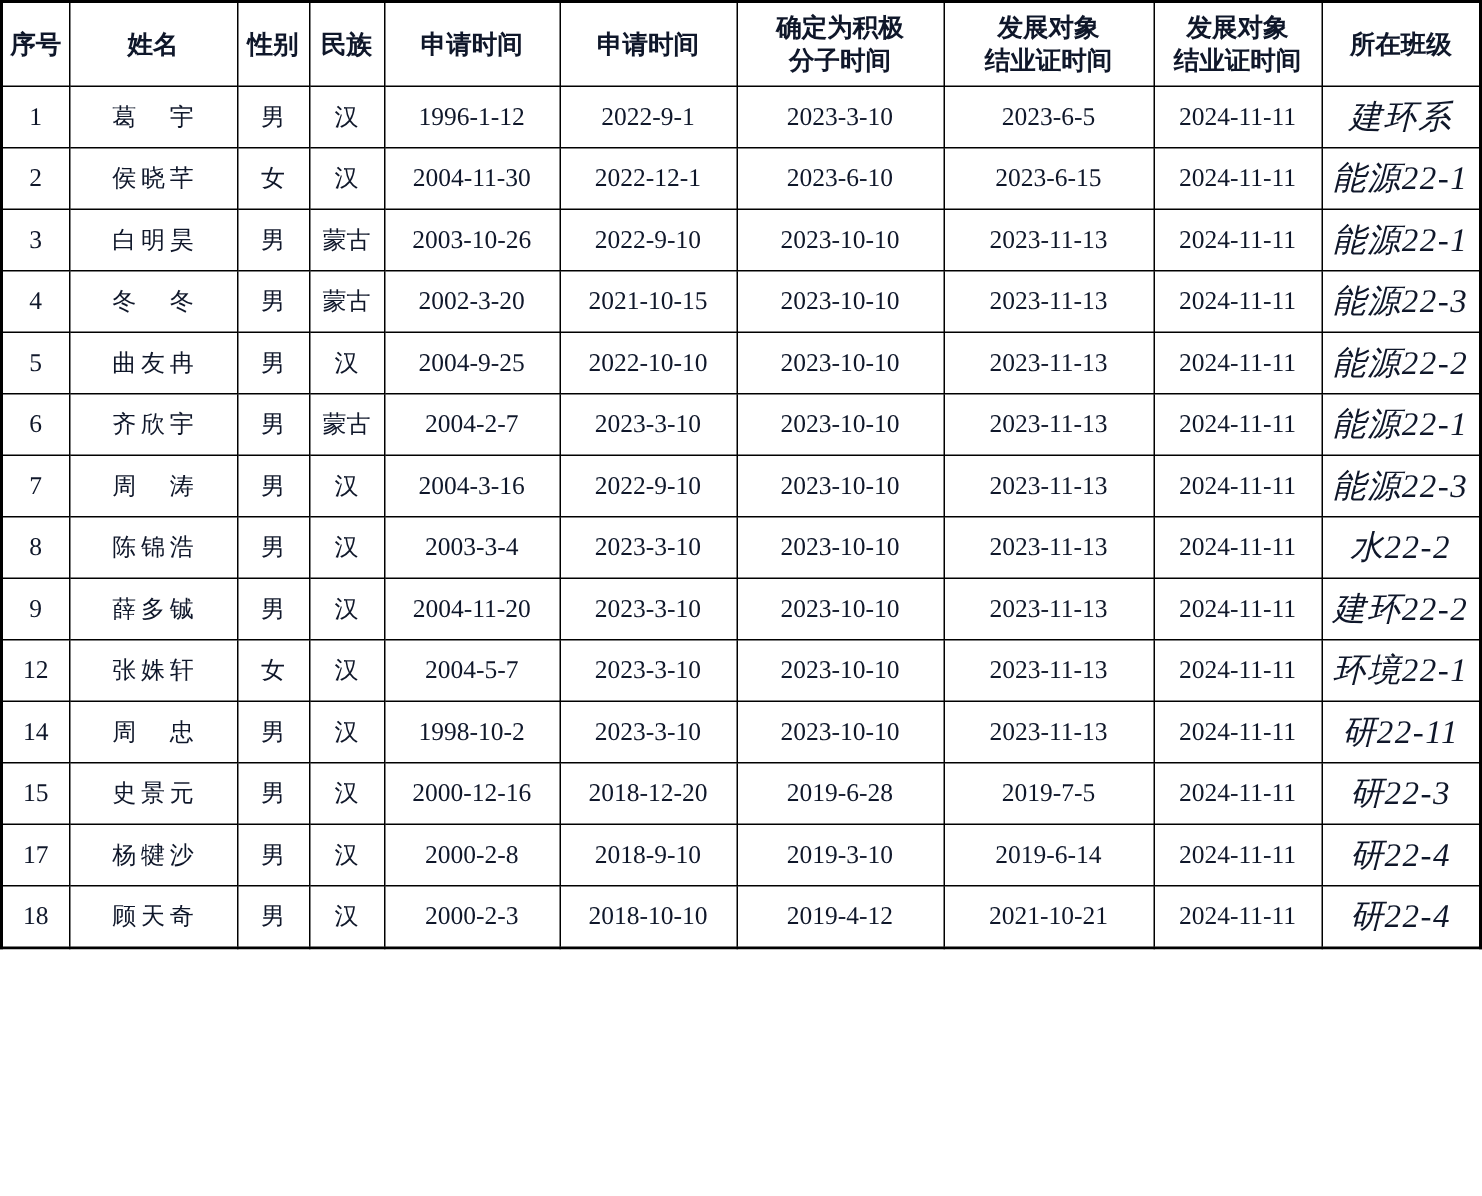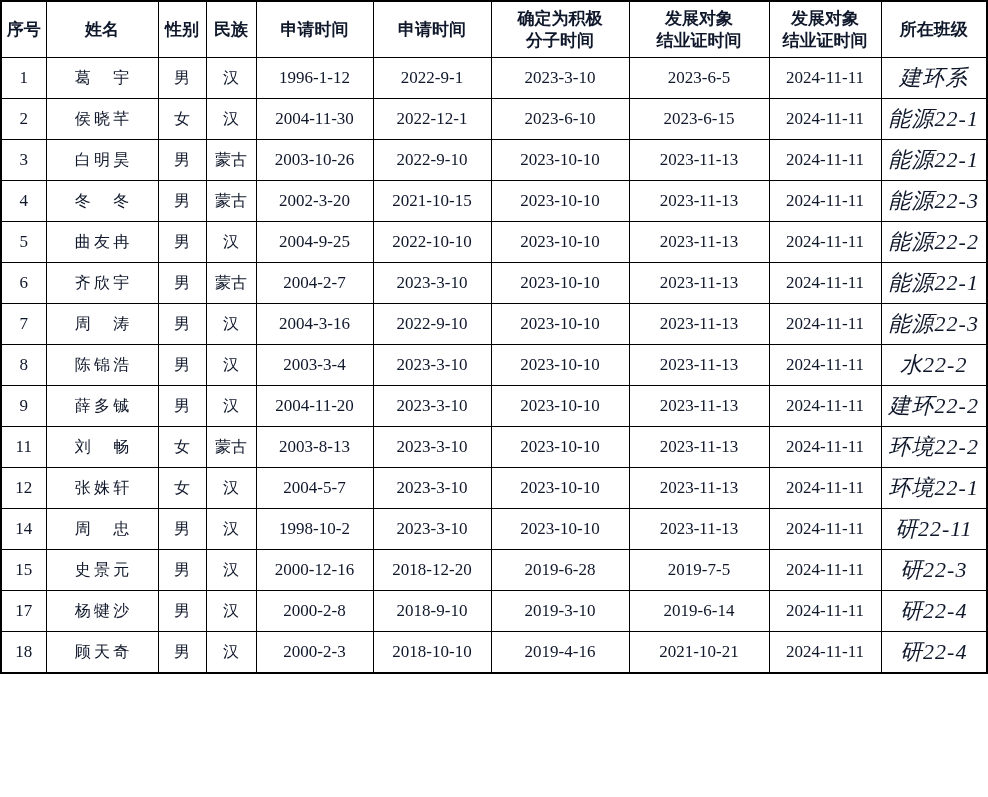--- a/index.html
+++ b/index.html
@@ -197,32 +197,20 @@
     <td>男</td>
     <td>汉</td>
     <td class="date">2004-11-20</td>
     <td class="date">2023-3-10</td>
     <td class="date">2023-10-10</td>
     <td class="date">2023-11-13</td>
     <td class="date">2024-11-11</td>
     <td class="cls">建环22-2</td>
   </tr>
         <tr>
-    <td class="num">11</td>
-    <td class="name"><span class="namebox">刘畅</span></td>
-    <td>女</td>
-    <td>蒙古</td>
-    <td class="date">2003-8-13</td>
-    <td class="date">2023-3-10</td>
-    <td class="date">2023-10-10</td>
-    <td class="date">2023-11-13</td>
-    <td class="date">2024-11-11</td>
-    <td class="cls">环境22-2</td>
-  </tr>
-        <tr>
     <td class="num">12</td>
     <td class="name"><span class="namebox">张姝轩</span></td>
     <td>女</td>
     <td>汉</td>
     <td class="date">2004-5-7</td>
     <td class="date">2023-3-10</td>
     <td class="date">2023-10-10</td>
     <td class="date">2023-11-13</td>
     <td class="date">2024-11-11</td>
     <td class="cls">环境22-1</td>
@@ -263,20 +251,20 @@
     <td class="date">2024-11-11</td>
     <td class="cls">研22-4</td>
   </tr>
         <tr>
     <td class="num">18</td>
     <td class="name"><span class="namebox">顾天奇</span></td>
     <td>男</td>
     <td>汉</td>
     <td class="date">2000-2-3</td>
     <td class="date">2018-10-10</td>
-    <td class="date">2019-4-16</td>
+    <td class="date">2019-4-12</td>
     <td class="date">2021-10-21</td>
     <td class="date">2024-11-11</td>
     <td class="cls">研22-4</td>
   </tr>
       </tbody>
   </table>
 </div>
 
 </body></html>

